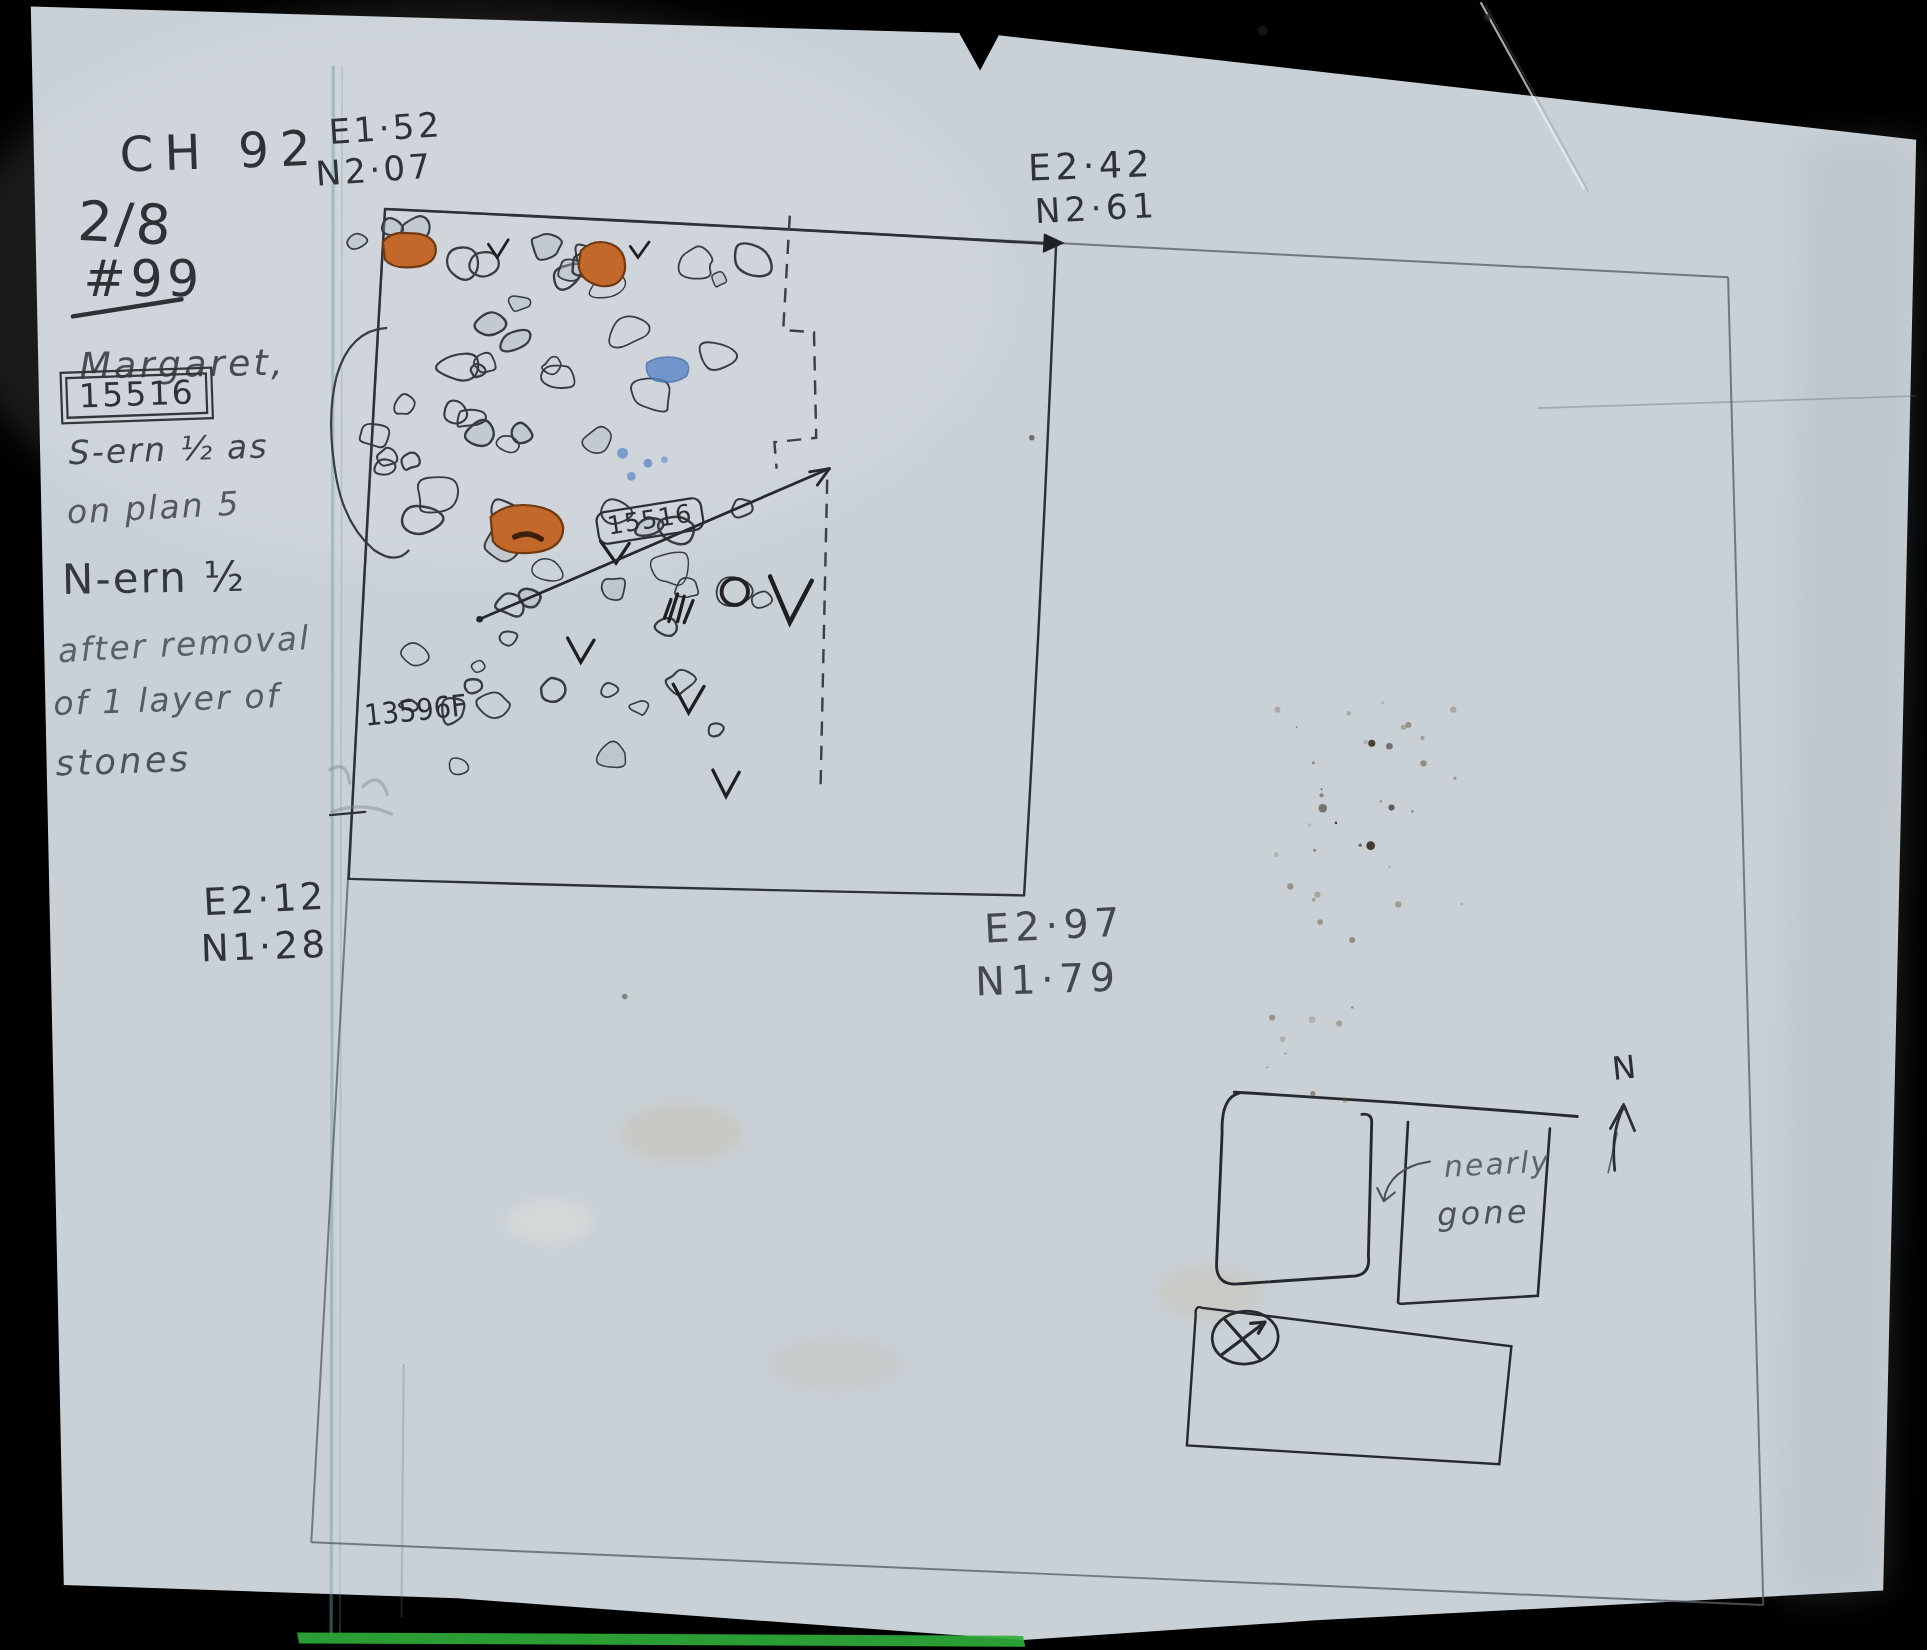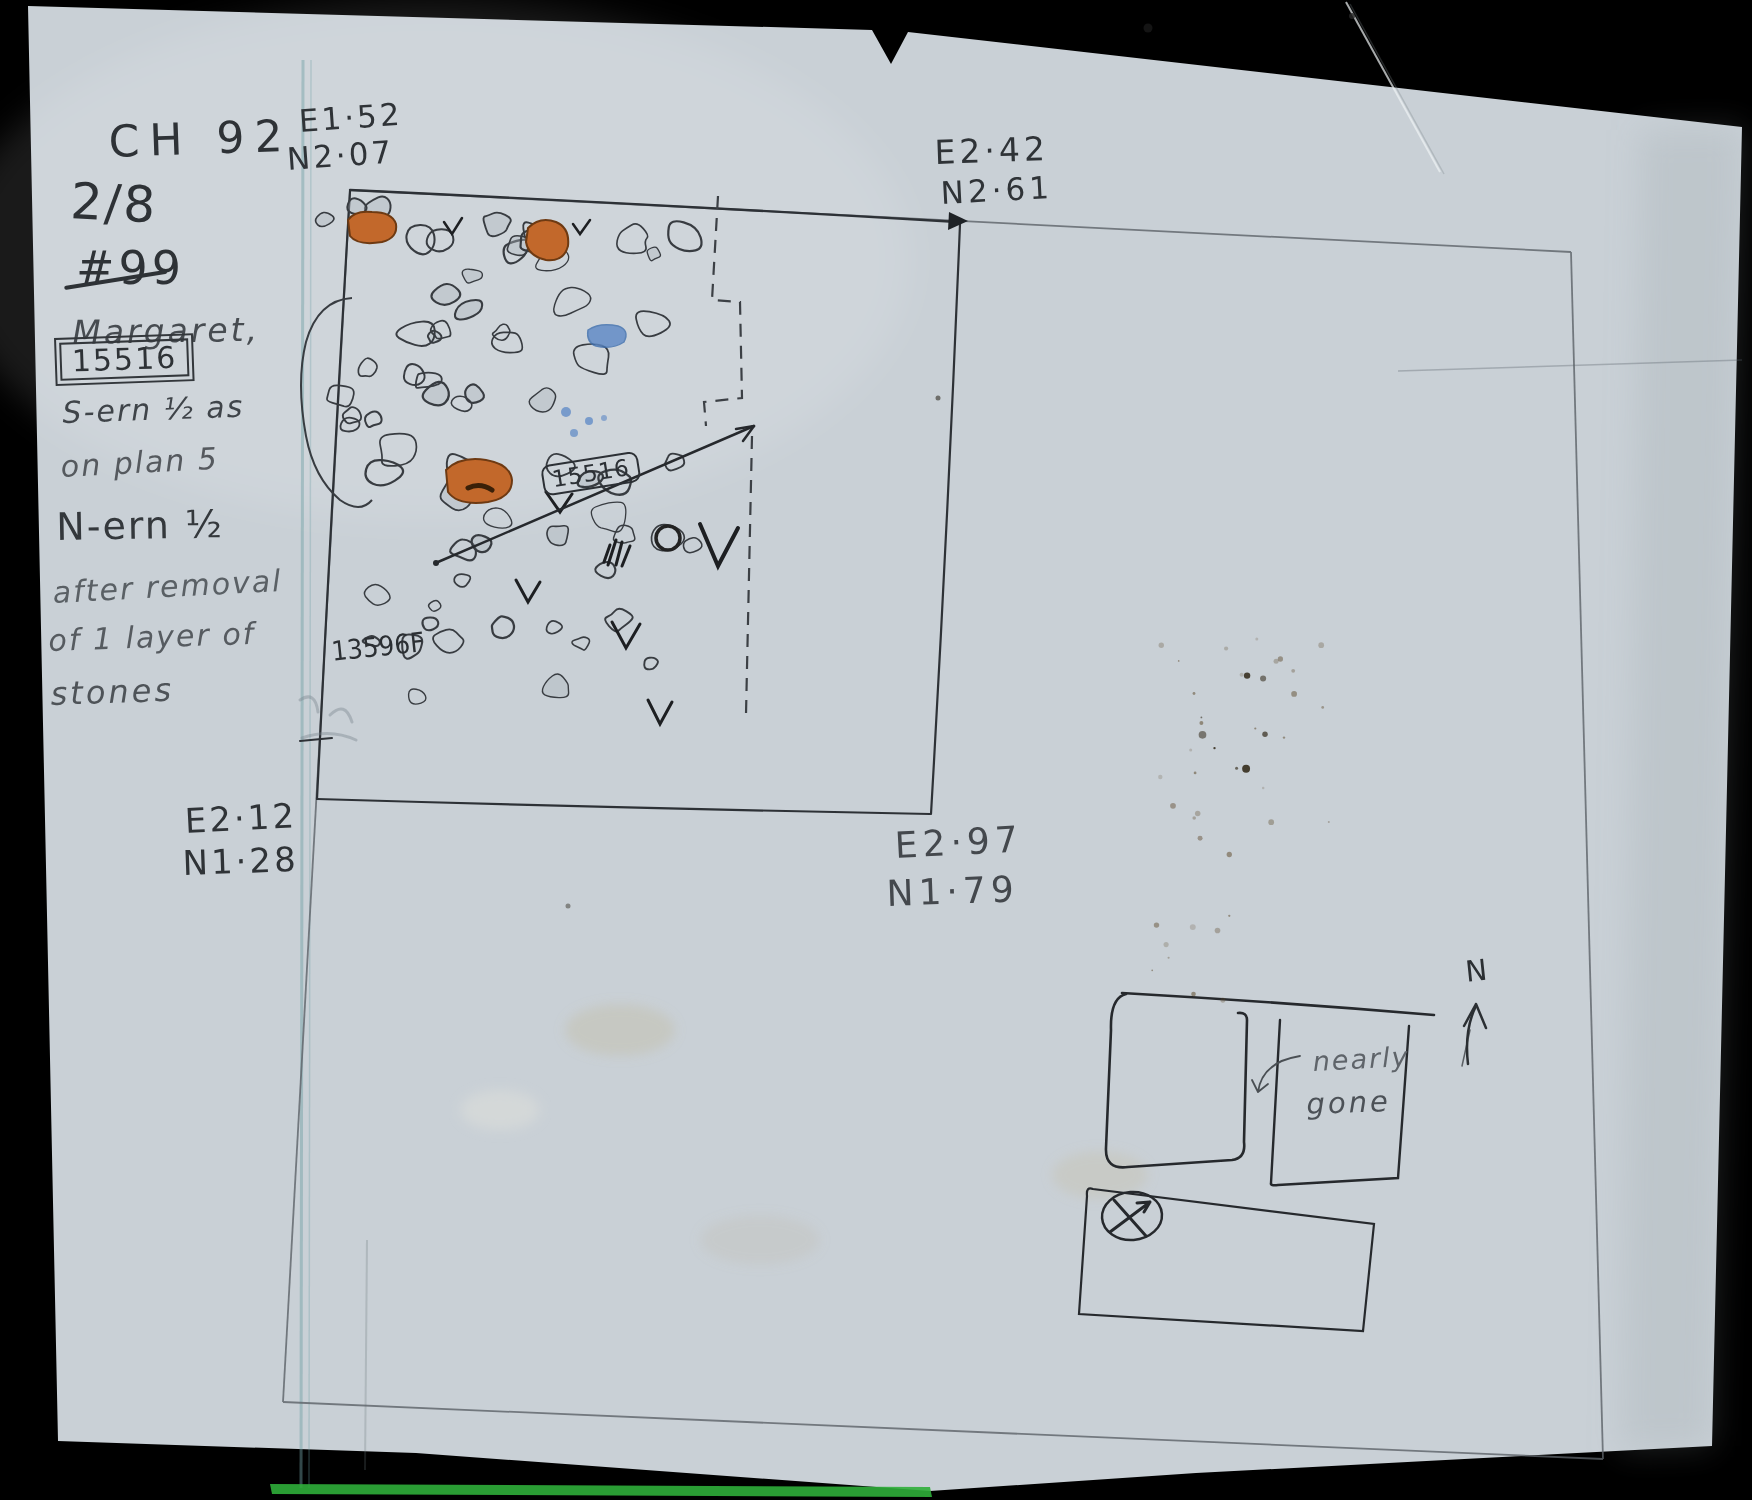--- a/index.html
+++ b/index.html
@@ -245,21 +245,21 @@
         <circle cx="1152.2" cy="970.3" r="0.85" fill="rgba(95,75,45,0.53)"></circle>
         <circle cx="1156.5" cy="925.1" r="2.71" fill="rgba(95,75,45,0.47)"></circle>
         <circle cx="1217.5" cy="930.5" r="2.82" fill="rgba(95,75,45,0.35)"></circle>
       </g>
 </svg>
 
 <div class="hw" style="left:108px;top:120px;font-size:44px;letter-spacing:10px;color:#2e3236;transform:rotate(-2deg);">CH 92</div>
 
 <div class="hw" style="left:72px;top:176px;font-size:50px;letter-spacing:2px;color:#2e3236;transform:rotate(3deg);">2/8</div>
 
-<div class="hw" style="left:76px;top:245px;font-size:46px;letter-spacing:4px;color:#2e3236;">#99</div>
+<div class="hw" style="left:76px;top:230px;font-size:46px;letter-spacing:4px;color:#2e3236;">#99</div>
 <div class="strike" style="left:64px;top:286px;width:104px;transform:rotate(-9deg);"></div>
 
 <div class="hw script" style="left:72px;top:316px;font-size:33px;letter-spacing:3px;color:#474c51;transform:rotate(-1deg);">Margaret,</div>
 
 <div class="dbox" style="left:54px;top:338px;transform:rotate(-2deg);">
   <div class="in hw" style="position:static;font-size:30px;letter-spacing:2px;color:#2e3236;">15516</div>
 </div>
 
 <div class="hw script" style="left:62px;top:398px;font-size:30px;letter-spacing:2px;color:#3f4449;transform:rotate(-2deg);">S-ern ½ as</div>
 <div class="hw script" style="left:60px;top:452px;font-size:30px;letter-spacing:2px;color:#55595e;transform:rotate(-3deg);">on plan 5</div>

